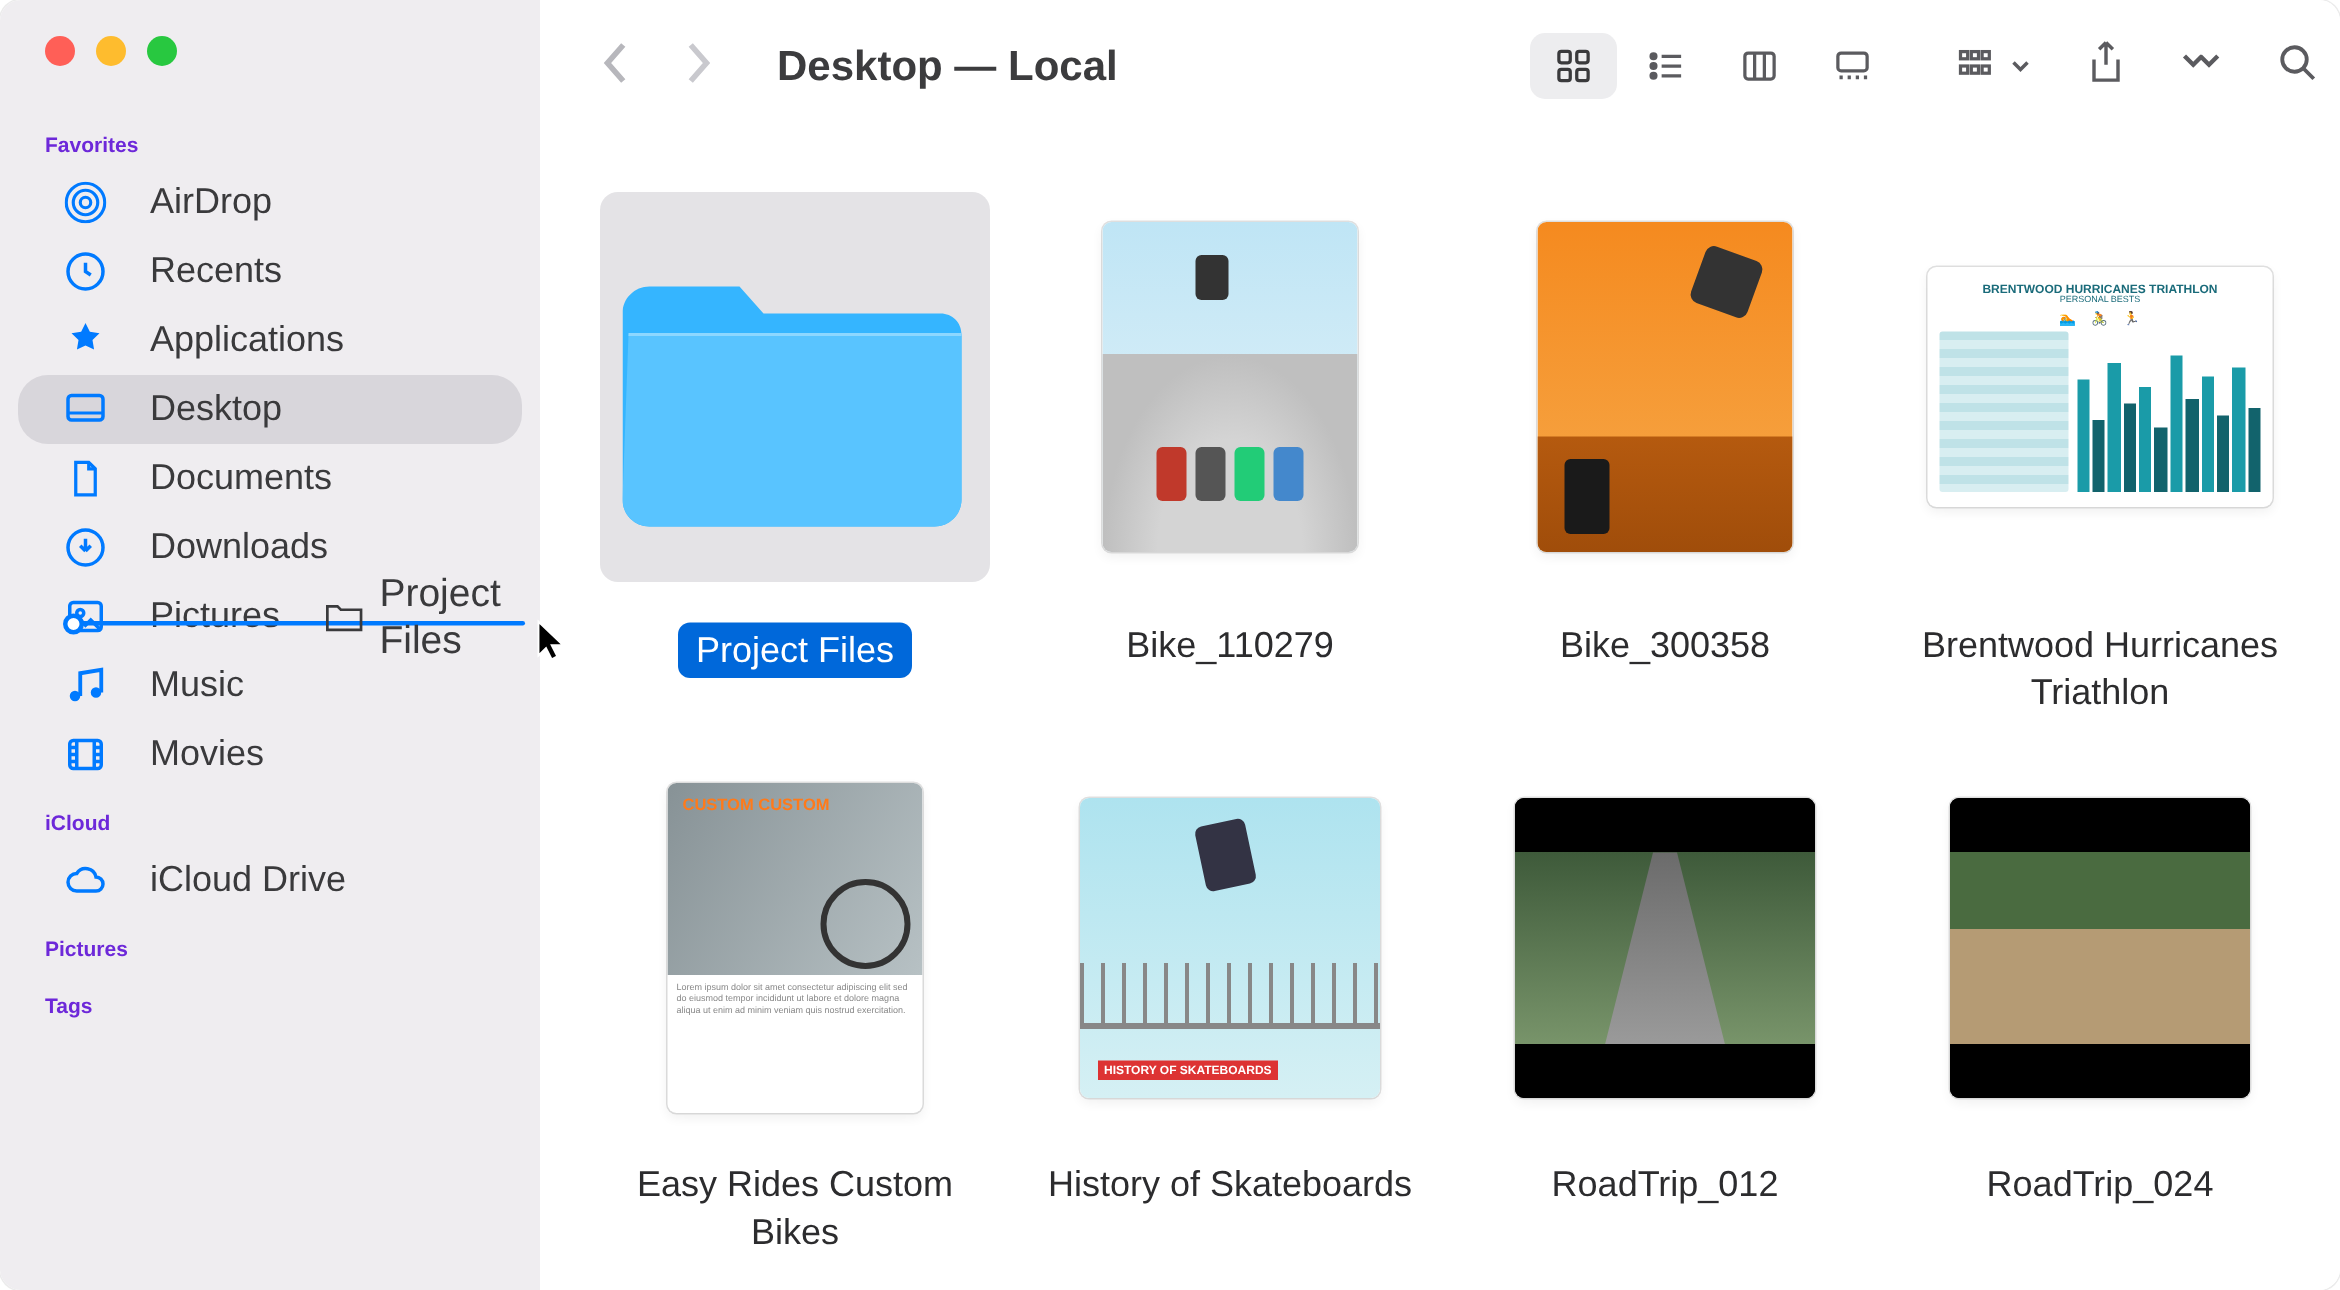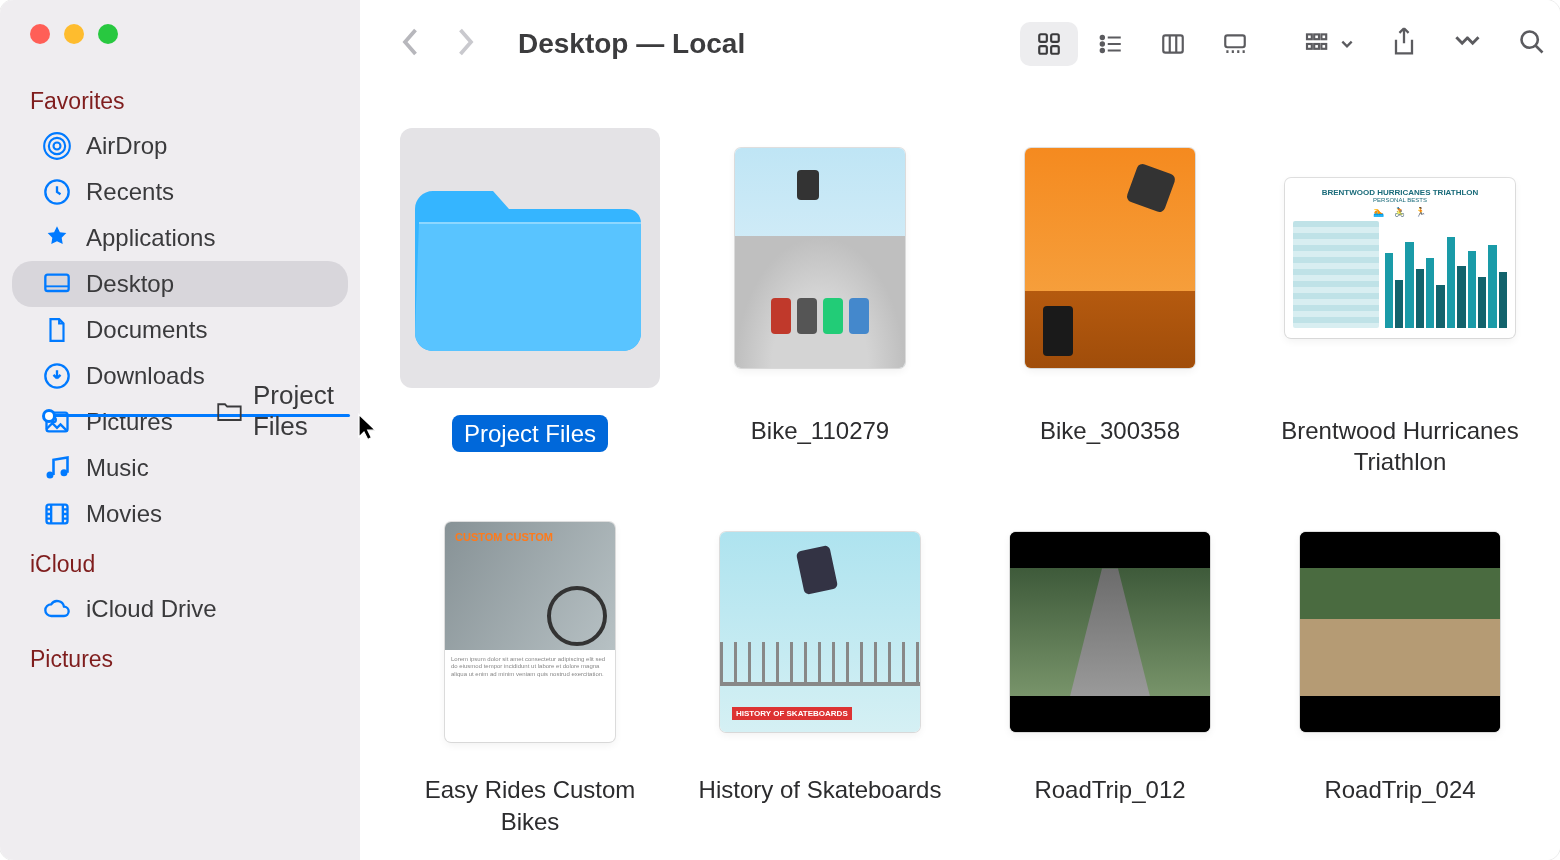--- a/index.html
+++ b/index.html
@@ -12,25 +12,25 @@
 .sidebar {
   width: 360px; height: 100%; background: #efedf0; padding: 24px 0 0 0;
   flex-shrink: 0; position: relative;
 }
 .traffic-lights { display: flex; gap: 14px; padding-left: 30px; margin-bottom: 30px; }
 .tl { width: 20px; height: 20px; border-radius: 50%; }
 .tl-red { background: #ff5f57; }
 .tl-yellow { background: #febc2e; }
 .tl-green { background: #28c840; }
 .section-header {
-  color: #7f1d1d; font-size: 23px; font-weight: 400;
+  color: #6d28d9; font-size: 14px; font-weight: 700;
   padding: 14px 30px 8px 30px;
 }
 .sidebar-item {
-  display: flex; align-items: center; gap: 14px;
+  display: flex; align-items: center; gap: 28px;
   padding: 8px 18px 8px 30px; margin: 0 12px; border-radius: 10px;
   font-size: 24px; color: #3a3a3c; cursor: default;
 }
 .sidebar-item.selected { background: #d8d6db; border-radius: 20px; }
 .sidebar-icon { width: 30px; height: 30px; display: flex; align-items: center; justify-content: center; color: #007aff; }
 .main { flex: 1; display: flex; flex-direction: column; background: #fff; }
 .toolbar {
   height: 88px; display: flex; align-items: center; padding: 0 24px;
   gap: 12px;
 }
@@ -218,20 +218,21 @@
     <div class="sidebar-item">
       <span class="sidebar-icon">
         <svg viewBox="0 0 24 24" width="30" height="28" fill="none" stroke="#007aff" stroke-width="2">
             <path d="M7 18a5 5 0 010-10 6 6 0 0111 2 4 4 0 010 8H7z"></path>
           </svg>
       </span>
       <span>iCloud Drive</span>
     </div>
 
     <div class="section-header">Pictures</div>
+    <div class="section-header">Tags</div>
 
     <div class="insert-line"></div>
     <div class="drag-ghost">
       <svg class="drag-folder-outline" viewBox="0 0 24 20">
         <path d="M2 4h6l2 2h12v12H2z" fill="none" stroke="#3a3a3c" stroke-width="1.6"></path>
       </svg>
       <span>Project Files</span>
     </div>
     <svg class="cursor-pointer" viewBox="0 0 20 24">
       <path d="M2 2l0 18 4-4 3 6 3-1.5-3-6 6 0z" fill="#000" stroke="#fff" stroke-width="1"></path>

